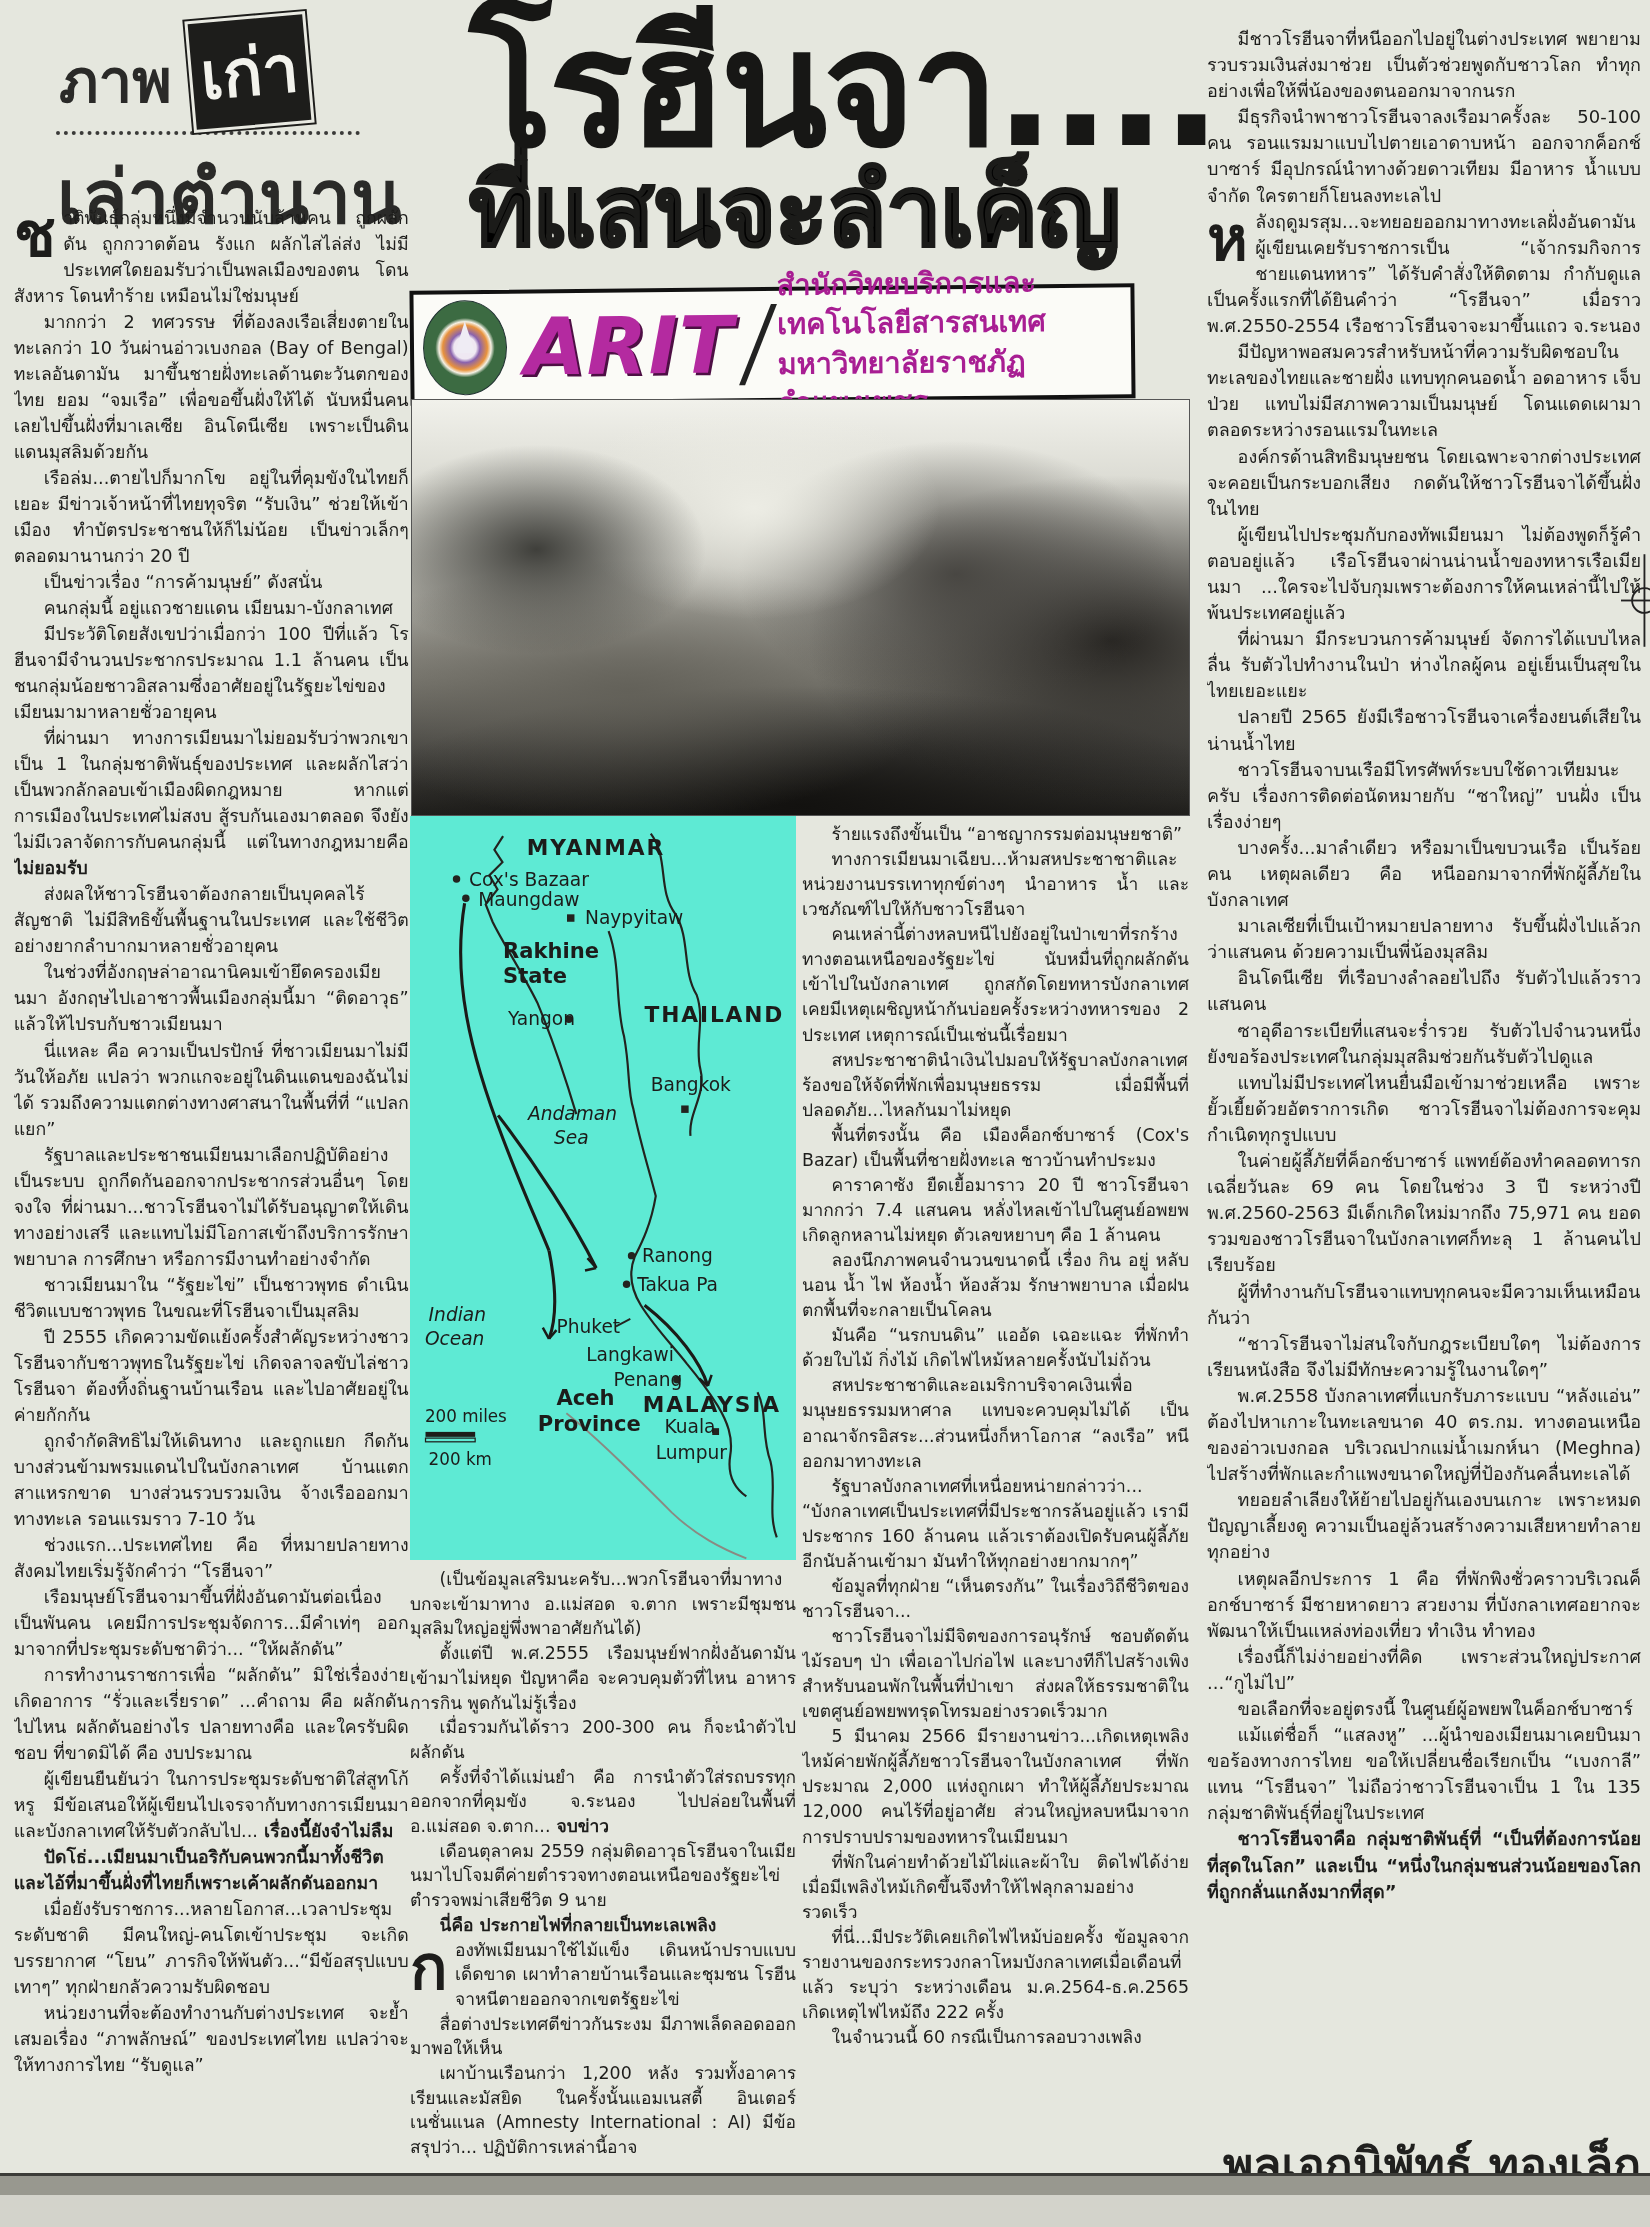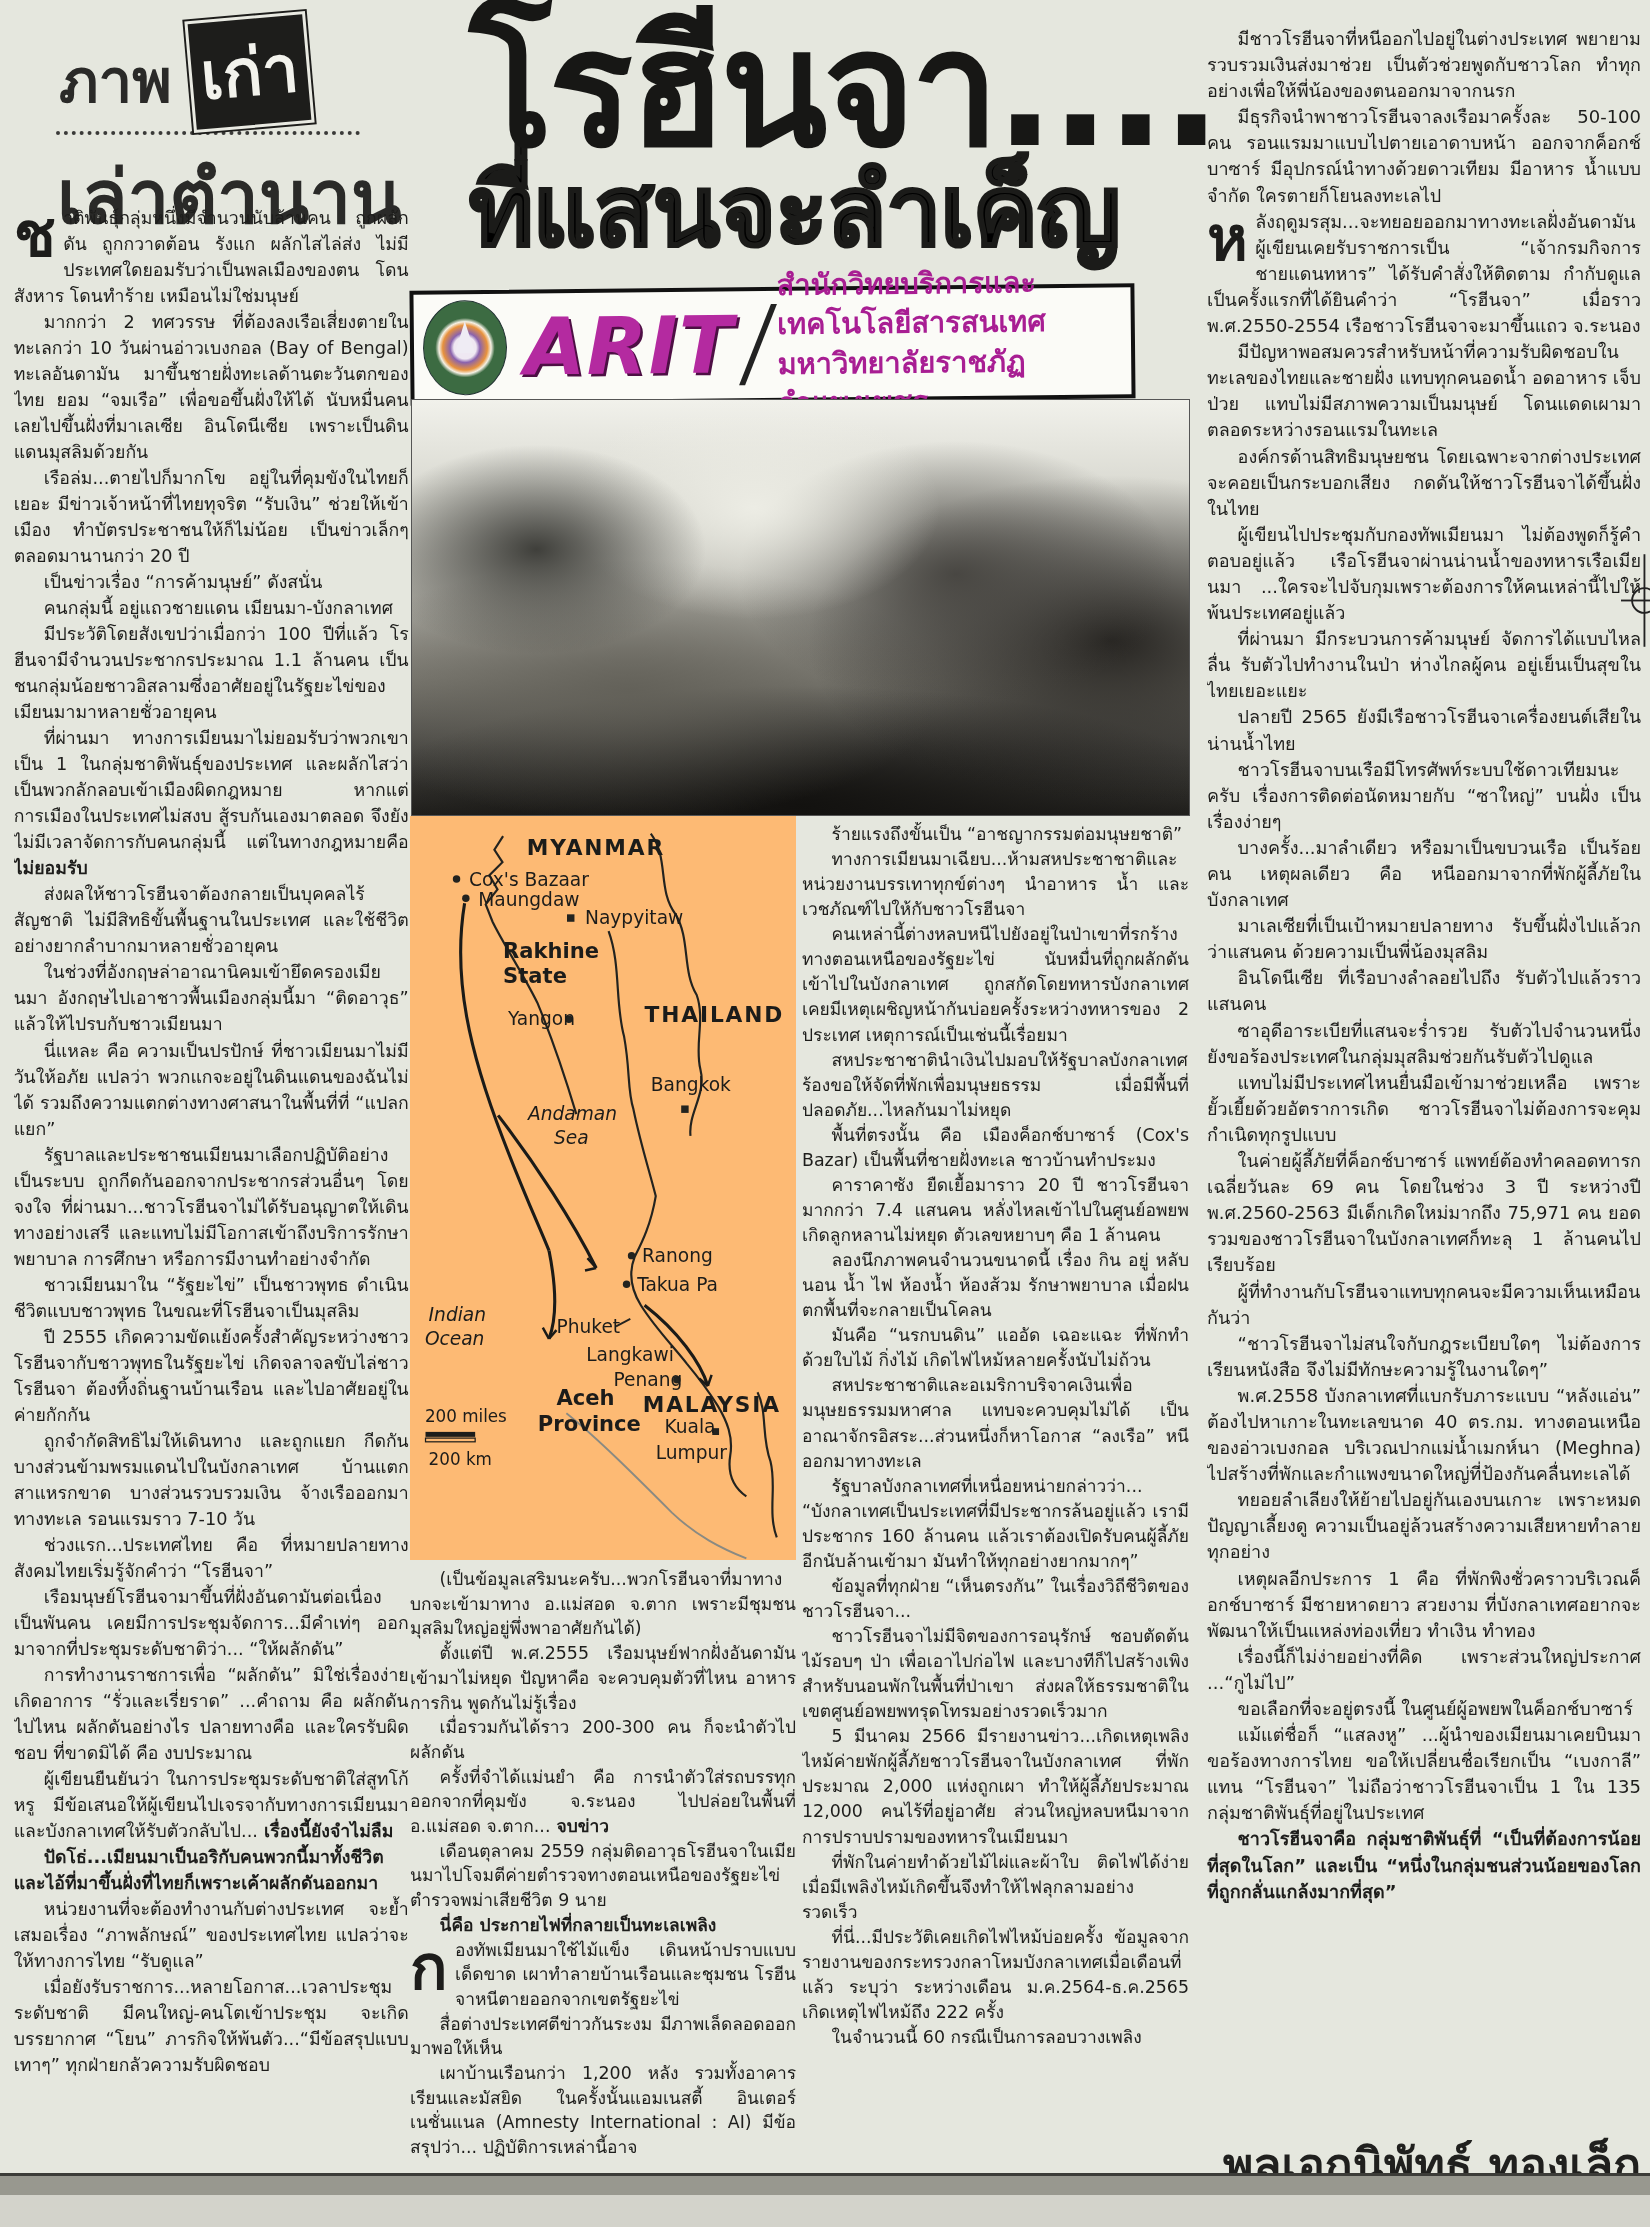--- a/index.html
+++ b/index.html
@@ -38,21 +38,21 @@
   .photo{position:absolute;left:411px;top:399px;width:777px;height:415px;border:1.2px solid #555;
     background:
       radial-gradient(ellipse 261px 161px at 16% 36%, rgba(52,52,48,.92) 0%, rgba(52,52,48,0) 65%),
       radial-gradient(ellipse 310px 186px at 44% 26%, rgba(238,238,230,.95) 0%, rgba(238,238,230,0) 60%),
       radial-gradient(ellipse 335px 205px at 70% 42%, rgba(66,64,60,.9) 0%, rgba(66,64,60,0) 65%),
       radial-gradient(ellipse 434px 236px at 90% 58%, rgba(32,30,27,.95) 0%, rgba(32,30,27,0) 70%),
       radial-gradient(ellipse 447px 186px at 28% 70%, rgba(96,94,86,.85) 0%, rgba(96,94,86,0) 70%),
       radial-gradient(ellipse 590px 161px at 50% 98%, rgba(18,17,15,.98) 0%, rgba(18,17,15,0) 75%),
       linear-gradient(180deg,#f1f1eb 0%,#dbdbd3 20%,#b2b1a9 45%,#7b7971 68%,#454440 85%,#21201d 100%);}
   
-  .map{position:absolute;left:410px;top:816px;width:386px;height:744px;background:#fdba74;}
+  .map{position:absolute;left:410px;top:816px;width:386px;height:744px;background:#5eead4;}
   .map svg{display:block;}
   .mlbl{font-family:"DejaVu Sans",sans-serif;fill:#1c1c1a;}
   .country{font-size:35px;font-weight:bold;letter-spacing:3px;}
   .region{font-size:34px;font-weight:bold;}
   .city{font-size:30px;}
   .sea{font-size:30px;font-style:italic;}
   .scaletxt{font-size:27px;}
   
   .tcol{position:absolute;text-align:justify;overflow:hidden;}
   #col1{left:13.7px;top:205px;width:395px;height:1964px;font-size:17.7px;line-height:1.47;}
@@ -186,22 +186,22 @@
       <p class="para">นี่แหละ คือ ความเป็นปรปักษ์ ที่ชาวเมียนมาไม่มีวันให้อภัย แปลว่า พวกแกจะอยู่ในดินแดนของฉันไม่ได้ รวมถึงความแตกต่างทางศาสนาในพื้นที่ที่ “แปลกแยก”</p>
       <p class="para">รัฐบาลและประชาชนเมียนมาเลือกปฏิบัติอย่างเป็นระบบ ถูกกีดกันออกจากประชากรส่วนอื่นๆ โดยจงใจ ที่ผ่านมา...ชาวโรฮีนจาไม่ได้รับอนุญาตให้เดินทางอย่างเสรี และแทบไม่มีโอกาสเข้าถึงบริการรักษาพยาบาล การศึกษา หรือการมีงานทำอย่างจำกัด</p>
       <p class="para">ชาวเมียนมาใน “รัฐยะไข่” เป็นชาวพุทธ ดำเนินชีวิตแบบชาวพุทธ ในขณะที่โรฮีนจาเป็นมุสลิม</p>
       <p class="para">ปี 2555 เกิดความขัดแย้งครั้งสำคัญระหว่างชาวโรฮีนจากับชาวพุทธในรัฐยะไข่ เกิดจลาจลขับไล่ชาวโรฮีนจา ต้องทิ้งถิ่นฐานบ้านเรือน และไปอาศัยอยู่ในค่ายกักกัน</p>
       <p class="para">ถูกจำกัดสิทธิไม่ให้เดินทาง และถูกแยก กีดกัน บางส่วนข้ามพรมแดนไปในบังกลาเทศ บ้านแตกสาแหรกขาด บางส่วนรวบรวมเงิน จ้างเรือออกมาทางทะเล รอนแรมราว 7-10 วัน</p>
       <p class="para">ช่วงแรก...ประเทศไทย คือ ที่หมายปลายทาง สังคมไทยเริ่มรู้จักคำว่า “โรฮีนจา”</p>
       <p class="para">เรือมนุษย์โรฮีนจามาขึ้นที่ฝั่งอันดามันต่อเนื่องเป็นพันคน เคยมีการประชุมจัดการ...มีคำเท่ๆ ออกมาจากที่ประชุมระดับชาติว่า... “ให้ผลักดัน”</p>
       <p class="para">การทำงานราชการเพื่อ “ผลักดัน” มิใช่เรื่องง่าย เกิดอาการ “รั่วและเรี่ยราด” ...คำถาม คือ ผลักดันไปไหน ผลักดันอย่างไร ปลายทางคือ และใครรับผิดชอบ ที่ขาดมิได้ คือ งบประมาณ</p>
       <p class="para">ผู้เขียนยืนยันว่า ในการประชุมระดับชาติใส่สูทโก้หรู มีข้อเสนอให้ผู้เขียนไปเจรจากับทางการเมียนมาและบังกลาเทศให้รับตัวกลับไป...<b> เรื่องนี้ยังจำไม่ลืม</b></p>
       <p class="para bold">ปัดโธ่...เมียนมาเป็นอริกับคนพวกนี้มาทั้งชีวิต และไอ้ที่มาขึ้นฝั่งที่ไทยก็เพราะเค้าผลักดันออกมา</p>
+      <p class="para">เมื่อยังรับราชการ...หลายโอกาส...เวลาประชุมระดับชาติ มีคนใหญ่-คนโตเข้าประชุม จะเกิดบรรยากาศ “โยน” ภารกิจให้พ้นตัว...“มีข้อสรุปแบบเทาๆ” ทุกฝ่ายกลัวความรับผิดชอบ</p>
       <p class="para">หน่วยงานที่จะต้องทำงานกับต่างประเทศ จะย้ำเสมอเรื่อง “ภาพลักษณ์” ของประเทศไทย แปลว่าจะให้ทางการไทย “รับดูแล”</p>
-      <p class="para">เมื่อยังรับราชการ...หลายโอกาส...เวลาประชุมระดับชาติ มีคนใหญ่-คนโตเข้าประชุม จะเกิดบรรยากาศ “โยน” ภารกิจให้พ้นตัว...“มีข้อสรุปแบบเทาๆ” ทุกฝ่ายกลัวความรับผิดชอบ</p>
     </div>
   <div id="col2" class="tcol">
       <p class="para">(เป็นข้อมูลเสริมนะครับ...พวกโรฮีนจาที่มาทางบกจะเข้ามาทาง อ.แม่สอด จ.ตาก เพราะมีชุมชนมุสลิมใหญ่อยู่พึ่งพาอาศัยกันได้)</p>
       <p class="para">ตั้งแต่ปี พ.ศ.2555 เรือมนุษย์ฟากฝั่งอันดามันเข้ามาไม่หยุด ปัญหาคือ จะควบคุมตัวที่ไหน อาหารการกิน พูดกันไม่รู้เรื่อง</p>
       <p class="para">เมื่อรวมกันได้ราว 200-300 คน ก็จะนำตัวไปผลักดัน</p>
       <p class="para">ครั้งที่จำได้แม่นยำ คือ การนำตัวใส่รถบรรทุกออกจากที่คุมขัง จ.ระนอง ไปปล่อยในพื้นที่ อ.แม่สอด จ.ตาก...<b> จบข่าว</b></p>
       <p class="para">เดือนตุลาคม 2559 กลุ่มติดอาวุธโรฮีนจาในเมียนมาไปโจมตีค่ายตำรวจทางตอนเหนือของรัฐยะไข่ ตำรวจพม่าเสียชีวิต 9 นาย</p>
       <p class="para bold">นี่คือ ประกายไฟที่กลายเป็นทะเลเพลิง</p>
       <p class="para dc"><span class="dropcap">ก</span>องทัพเมียนมาใช้ไม้แข็ง เดินหน้าปราบแบบเด็ดขาด เผาทำลายบ้านเรือนและชุมชน โรฮีนจาหนีตายออกจากเขตรัฐยะไข่</p>
       <p class="para">สื่อต่างประเทศตีข่าวกันระงม มีภาพเล็ดลอดออกมาพอให้เห็น</p>

